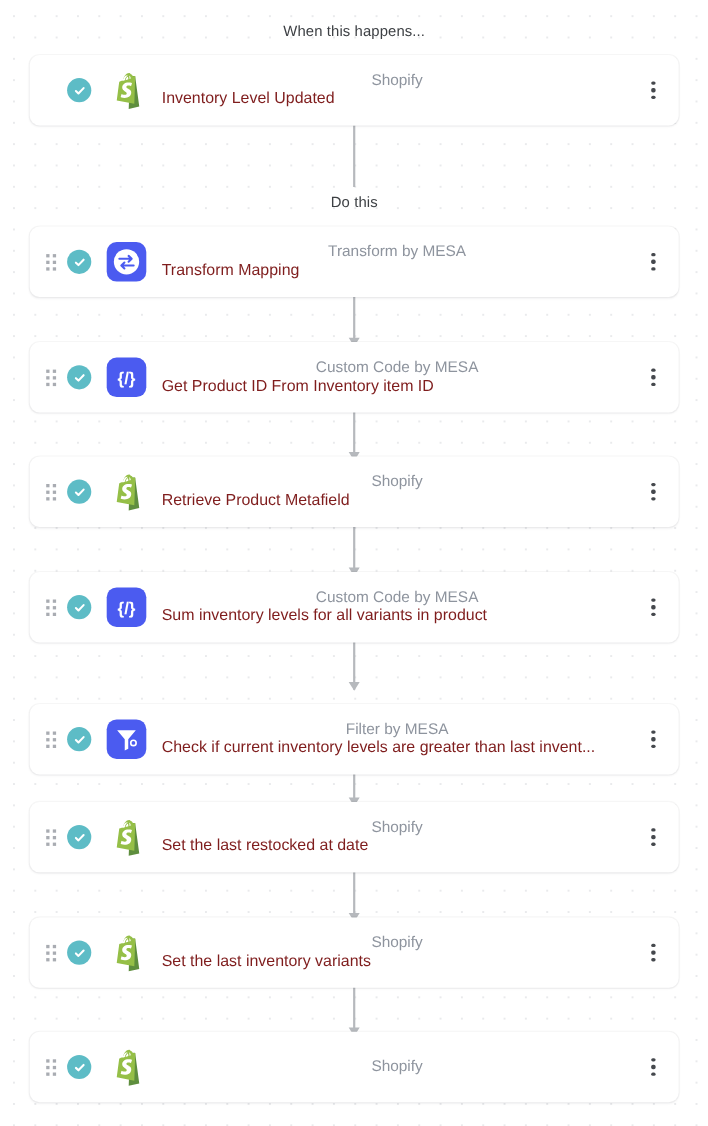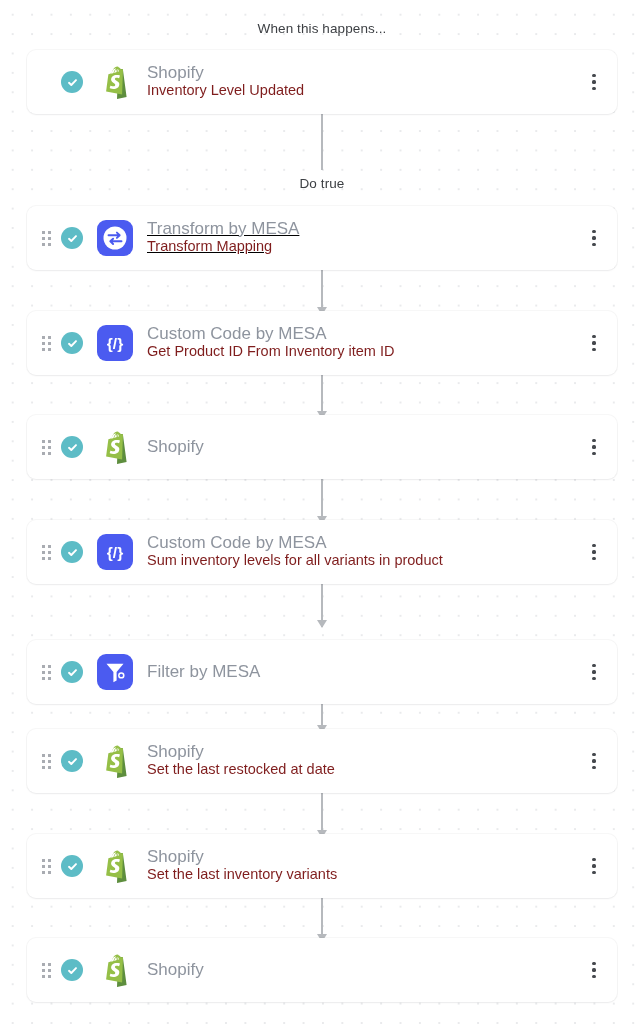--- a/index.html
+++ b/index.html
@@ -127,25 +127,26 @@
   
   .card-text {
     margin-left: 14px;
     flex: 1 1 auto;
     min-width: 0;
     display: flex;
     flex-direction: column;
     justify-content: center;
   }
   .card-app {
-    font-size: 17px;
+    font-size: 14px;
     color: #8e949e;
     line-height: 15px;
     margin-bottom: 1px;
     white-space: nowrap;
+    text-align: center;
   }
   .card-title {
     font-size: 14.5px;
     color: #7f1d1d;
     line-height: 19px;
     white-space: nowrap;
     overflow: hidden;
     text-overflow: ellipsis;
   }
 
@@ -170,21 +171,21 @@
     display: block;
   }
 </style>
 </head>
 <body>
 
 <div class="canvas">
 
   <div class="section-label" style="top:21px;">When this happens...</div>
 
-  <div class="section-label" style="top:176px;">Do true</div>
+  <div class="section-label" style="top:176px;">Do this</div>
 
   <div class="connector" style="top:114px;  height:56px;"></div>
   <div class="connector" style="top:270px;  height:44px;">
       <span class="head"></span>
     </div>
   <div class="connector" style="top:374px;  height:44px;">
       <span class="head"></span>
     </div>
   <div class="connector" style="top:479px;  height:44px;">
       <span class="head"></span>
@@ -234,21 +235,21 @@
       <div class="card-app">Shopify</div>
       <div class="card-title">Inventory Level Updated</div>
     </div>
 
     <div class="kebab">
       <i></i>
           <i></i>
           <i></i>
     </div>
   </div>
-      <div class="card" style="top: 206px; text-decoration: underline;">
+      <div class="card" style="top: 206px;">
     <div class="drag-handle ">
       <span class="dots">
             <i></i>
             <i></i>
             <i></i>
             <i></i>
             <i></i>
             <i></i>
           </span>
     </div>
@@ -335,20 +336,21 @@
           <svg width="34" height="36" viewBox="0 0 34 36">
     <path d="M24.6 5.3c-.1-.1-.3-.2-.5-.2l-2 .1s-1.3-1.3-1.5-1.4c-.1-.1-.2-.1-.4-.1L19 35l9.6-2.1L24.9 5.6c0-.1-.1-.2-.3-.3z" fill="#5e8e3e"></path>
     <path d="M23.9 5.2c-.1 0-.3 0-.4.1 0 0-.2.1-.6.2-.4-1.1-1-2.1-2-2.1h-.1C20.5 2.7 20 2.4 19.5 2.4c-3.6 0-5.3 4.5-5.8 6.8-1.4.4-2.4.7-2.5.8-.8.2-.8.3-.9 1-.1.6-2.1 16.4-2.1 16.4l15.9 3 .9-25.2z" fill="#95bf47"></path>
     <path d="M20.9 7.4l-1.2.4c0-.2 0-.4 0-.7 0-.9-.1-1.6-.3-2.2.8.1 1.3 1 1.5 2.5zm-2.2.7l-2.6.8c.3-1 .7-1.9 1.3-2.6.2-.2.5-.5.8-.7.3.6.5 1.4.5 2.5zm-1.1-3.6c.2 0 .4.1.5.2-.4.2-.8.6-1.1 1-.7.8-1.3 2-1.5 3.3l-2.1.7c.4-2 1.9-5.2 4.2-5.2z" fill="#fff"></path>
     <path d="M19.5 17.2l-1-.5c-1.1-.6-1.6-1-1.6-1.6 0-.8.7-1.3 1.8-1.3 1.3 0 2.4.5 2.4.5l.9-2.7s-.8-.6-3.2-.6c-3.4 0-5.7 1.9-5.7 4.6 0 1.5 1.1 2.7 2.5 3.5 1.2.7 1.6 1.1 1.6 1.8 0 .7-.6 1.3-1.7 1.3-1.5 0-3-.8-3-.8l-.8 2.7s1.3.9 3.6.9c3.5 0 6-1.7 6-4.8.1-1.7-1.1-2.9-2.8-3z" fill="#fff"></path>
   </svg>
         </div>
 
     <div class="card-text">
       <div class="card-app">Shopify</div>
+      <div class="card-title">Retrieve Product Metafield</div>
     </div>
 
     <div class="kebab">
       <i></i>
           <i></i>
           <i></i>
     </div>
   </div>
       <div class="card" style="top: 520px;">
     <div class="drag-handle ">
@@ -406,20 +408,21 @@
     <div class="app-icon tile">
           <svg width="36" height="36" viewBox="0 0 36 36">
     <path d="M9.5 9.8h17L19.6 18v8.6l-3.2 1.6V18z" fill="#ffffff"></path>
     <circle cx="24.3" cy="21.4" r="3.2" fill="#ffffff"></circle>
     <circle cx="24.3" cy="21.4" r="1.7" fill="#4b5bf0"></circle>
   </svg>
         </div>
 
     <div class="card-text">
       <div class="card-app">Filter by MESA</div>
+      <div class="card-title">Check if current inventory levels are greater than last invent...</div>
     </div>
 
     <div class="kebab">
       <i></i>
           <i></i>
           <i></i>
     </div>
   </div>
       <div class="card" style="top: 729px;">
     <div class="drag-handle ">

